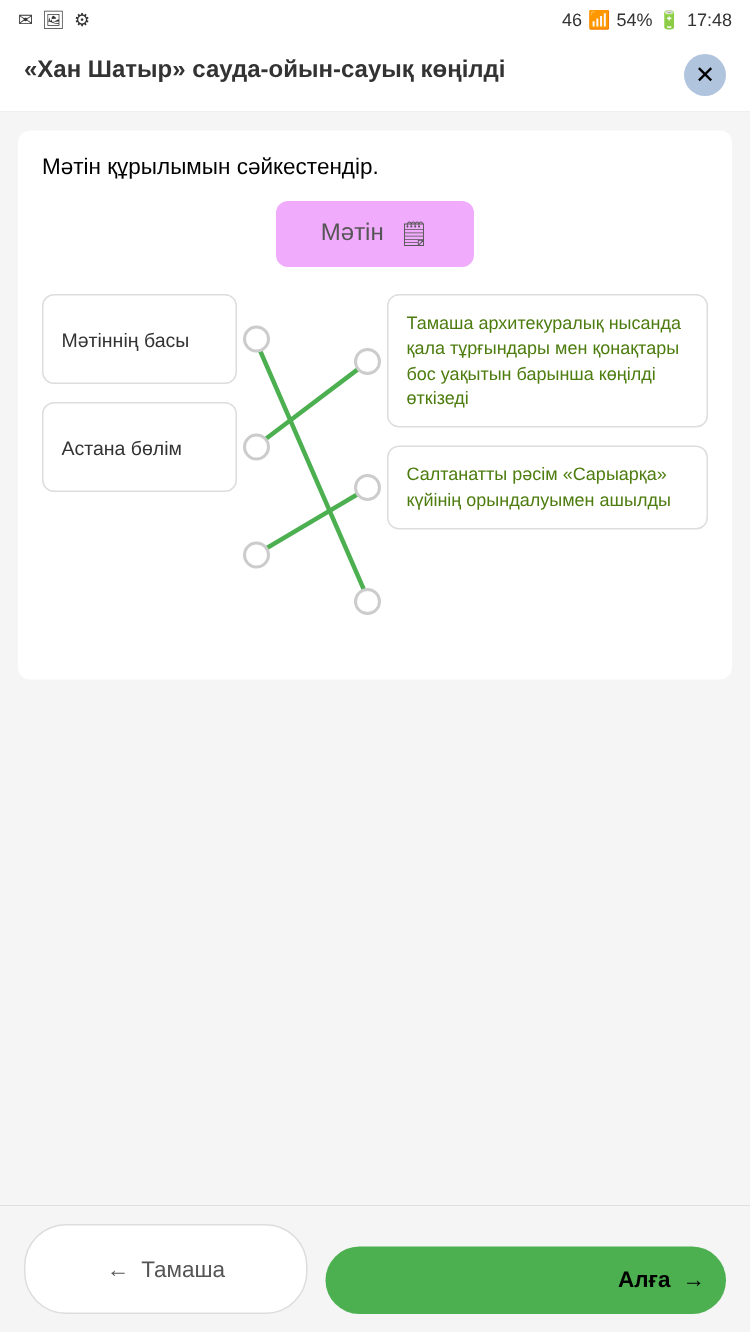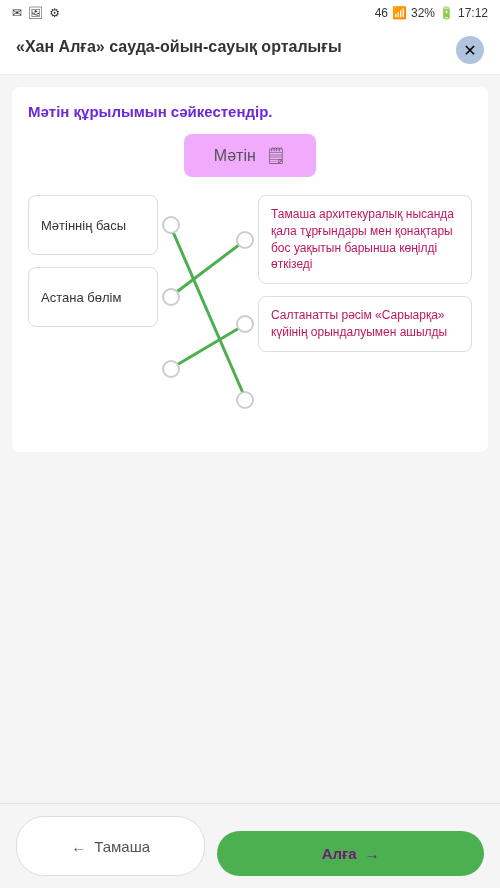--- a/index.html
+++ b/index.html
@@ -57,22 +57,22 @@
     
     .main {
       background: #fff;
       margin: 12px;
       border-radius: 8px;
       padding: 16px;
     }
 
     .task-title {
       font-size: 15px;
-      font-weight: 700;
-      color: #6d28d9;
+      font-weight: 400;
+      color: #000000;
       margin-bottom: 14px;
     }
 
     
     .matin-btn {
       background: #f0abfc;
       border: none;
       border-radius: 8px;
       padding: 12px 30px;
       font-size: 16px;
@@ -125,21 +125,21 @@
       flex-direction: column;
       gap: 12px;
       flex: 1;
     }
 
     .right-item {
       border: 1.5px solid #ddd;
       border-radius: 8px;
       padding: 10px 12px;
       font-size: 12px;
-      color: #be185d;
+      color: #4d7c0f;
       text-align: left;
       background: #fff;
       line-height: 1.4;
     }
 
     
     .circles-left {
       position: absolute;
       left: 12px;
       top: 0;
@@ -205,51 +205,51 @@
     }
 
     .btn-forward {
       flex: 1.5;
       background: #4caf50;
       border: none;
       border-radius: 28px;
       padding: 14px;
       font-size: 15px;
       font-weight: 600;
-      color: #701a75;
-      display: flex;
-      align-items: center;
-      justify-content: center;
+      color: #000000;
+      display: flex;
+      align-items: center;
+      justify-content: flex-end;
       gap: 8px;
       cursor: pointer;
       margin-top: 15px;
     }
 
     .spacer { height: 80px; }
   </style>
 </head>
 <body>
 
 <div class="status-bar">
   <div class="status-left">
     <span>✉</span>
     <span>🖼</span>
     <span>⚙</span>
   </div>
   <div class="status-right">
     <span>46</span>
     <span>📶</span>
-    <span>32%</span>
+    <span>54%</span>
     <span>🔋</span>
-    <span>17:12</span>
+    <span>17:48</span>
   </div>
 </div>
 
 <div class="header">
-  <span class="header-title">«Хан Алға» сауда-ойын-сауық орталығы</span>
+  <span class="header-title">«Хан Шатыр» сауда-ойын-сауық көңілді</span>
   <div class="header-close">
     <span>✕</span>
   </div>
 </div>
 
 <div class="main">
 
   <div class="task-title">Мәтін құрылымын сәйкестендір.</div>
 
   <button class="matin-btn">

